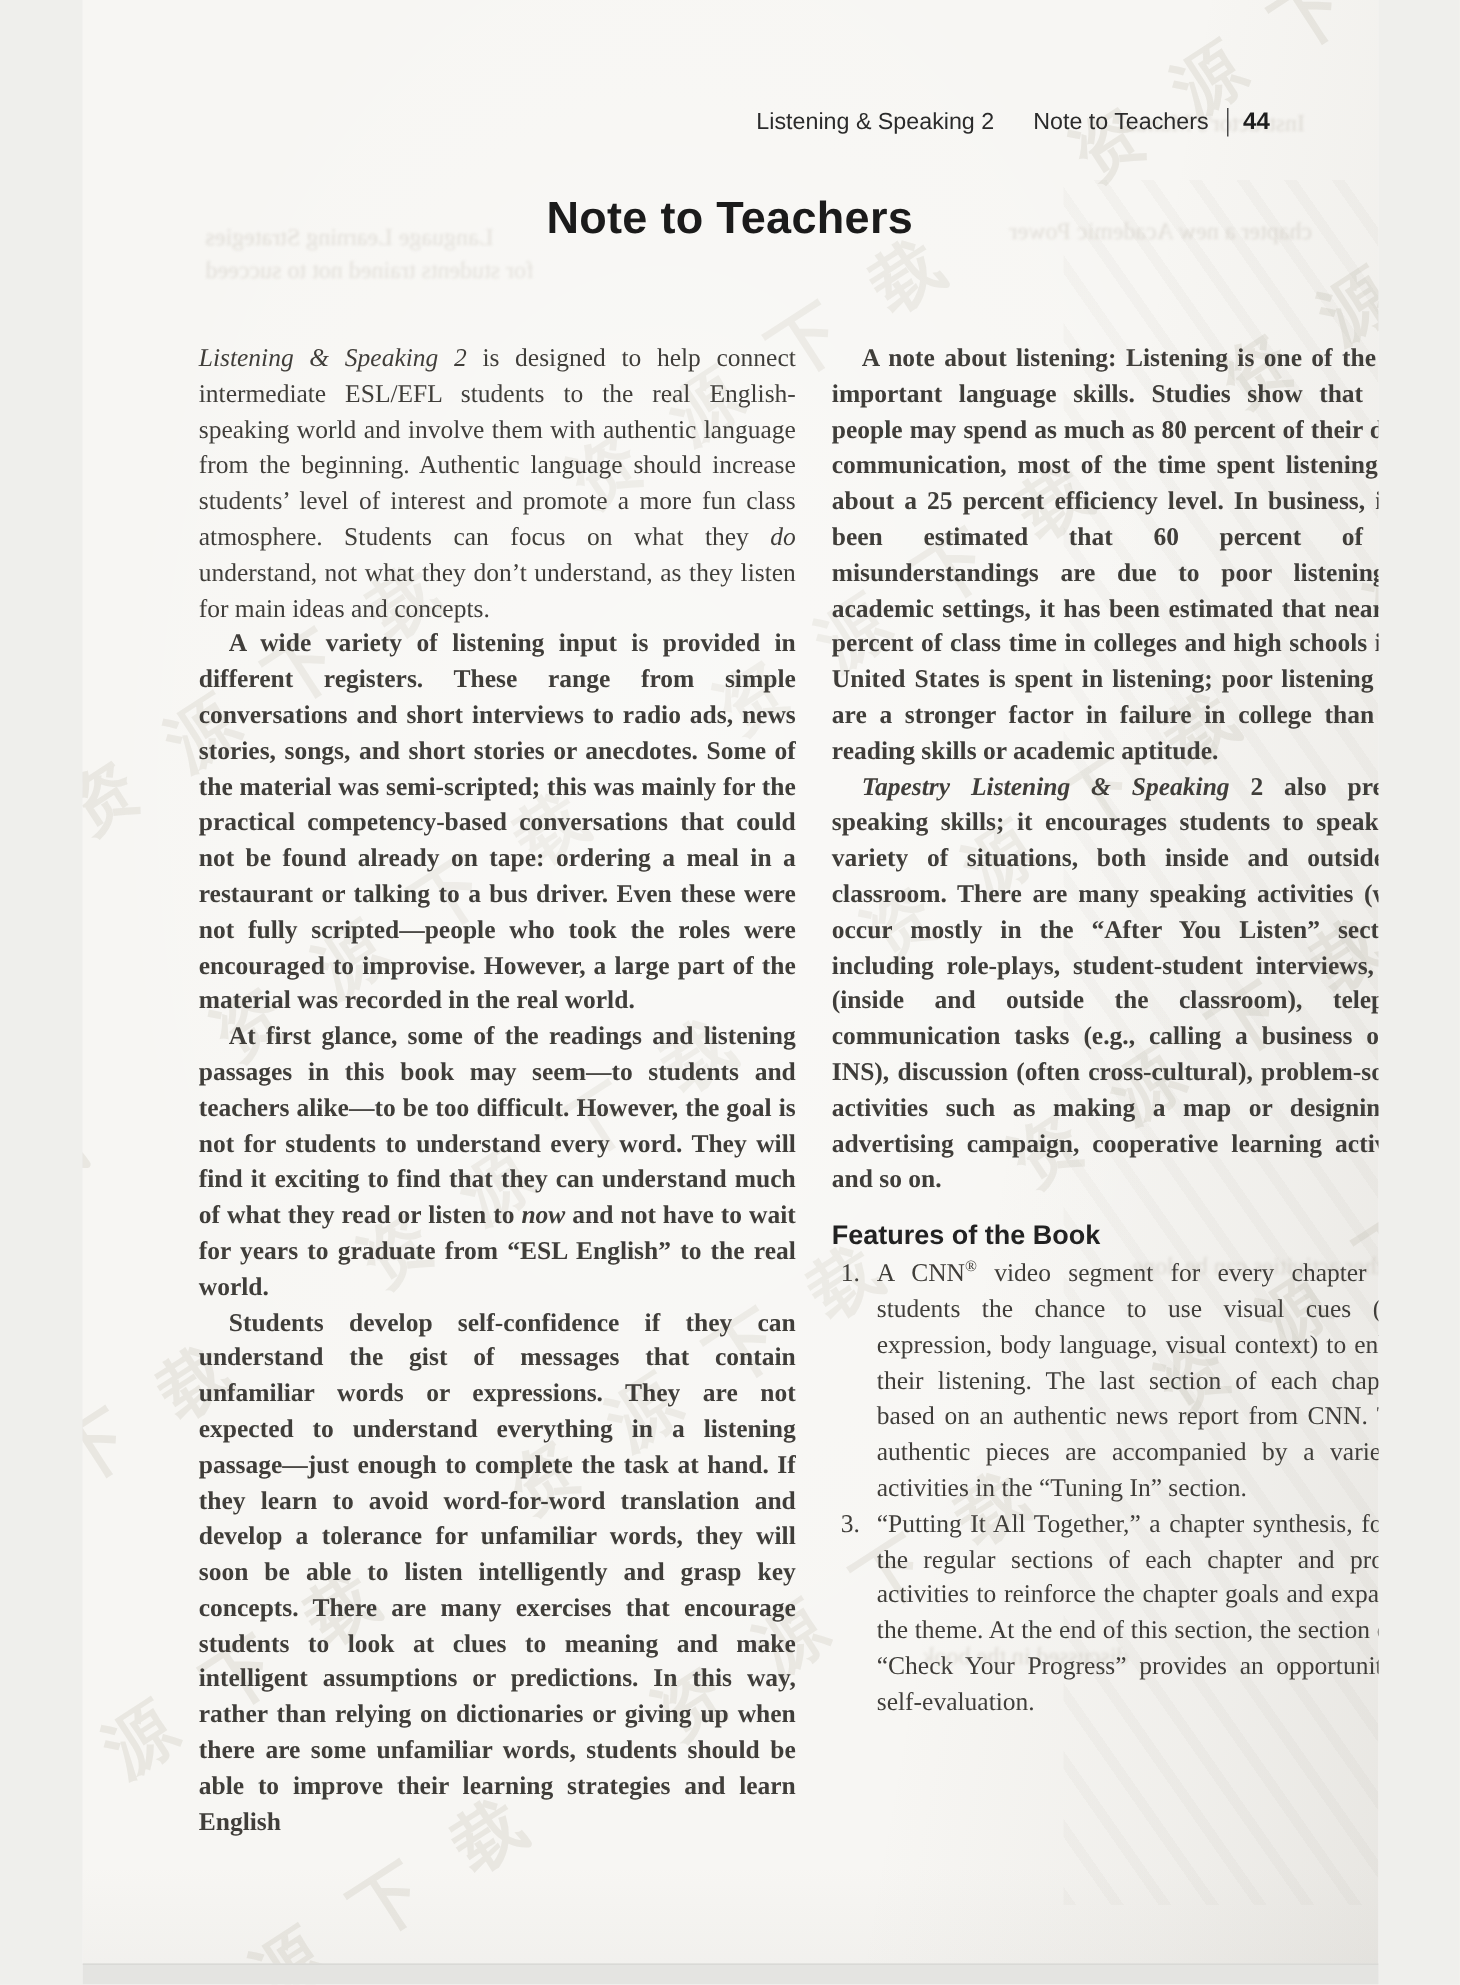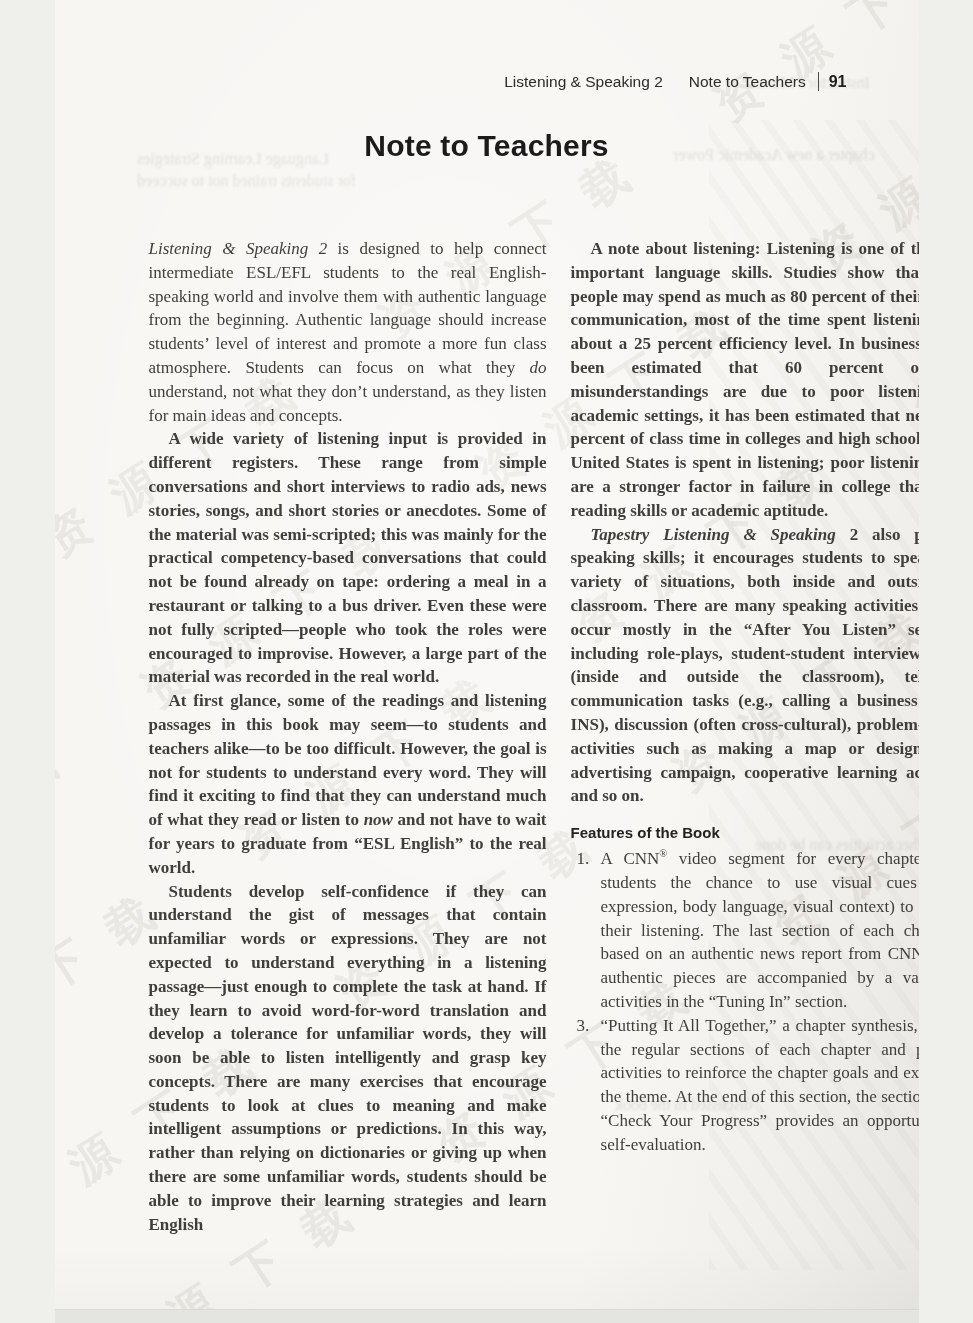--- a/index.html
+++ b/index.html
@@ -54,35 +54,35 @@
   .header .vbar{width:1px;height:19px;background:#4a4a4a;margin:0 10px 0 12px;}
   .header .pnum{font-weight:bold;font-size:16px;color:#1d1d1d;}
   
   .title{
     position:absolute;top:129px;left:0;width:100%;margin:0;text-align:center;z-index:5;
     font-family:"Liberation Sans","DejaVu Sans",sans-serif;
     font-size:30px;font-weight:bold;color:#1b1b1b;letter-spacing:.2px;
   }
   
   .cols{
-    position:absolute;top:237px;left:78px;width:826px;z-index:5;
-    display:flex;gap:24px;margin-left:16px;
+    position:absolute;top:227px;left:78px;width:826px;z-index:5;
+    display:flex;gap:24px;
   }
   .col{width:402px;}
   .colr{width:408px;}
   .para{
     margin:0;font-size:17px;line-height:23.8px;color:#403e3a;
     text-align:justify;
   }
   .ind{text-indent:20px;font-weight:bold;}
   .it{font-style:italic;}
   sup{font-size:10.5px;line-height:0;}
   .feat-h{
     margin:14px 0 3px 0;font-family:"Liberation Sans","DejaVu Sans",sans-serif;
-    font-size:15px;font-weight:bold;color:#222;line-height:22px;text-align:left;
+    font-size:18px;font-weight:bold;color:#222;line-height:22px;text-align:left;
   }
   .li{padding-left:30px;}
   .num{display:inline-block;width:30px;margin-left:-30px;padding-left:6px;box-sizing:border-box;}
 </style>
 </head>
 <body>
 
 <div class="sheet">
   <div class="hatch"></div>
   <div class="watermark">
@@ -98,21 +98,21 @@
   <div class="bleed b3">for students trained not to succeed</div>
   <div class="bleed b4">chapter a new Academic Power</div>
   <div class="bleed b5">the other activities can be done</div>
   <div class="bleed b6">discussed in the book</div>
 
   <div class="header">
     <span>Listening &amp; Speaking 2</span>
     <span class="gap1"></span>
     <span>Note to Teachers</span>
     <span class="vbar"></span>
-    <span class="pnum">91</span>
+    <span class="pnum">44</span>
   </div>
 
   <h1 class="title">Note to Teachers</h1>
 
   <div class="cols">
     <div class="col">
         <p class="para"><span class="it">Listening &amp; Speaking 2</span><span> is designed to help connect intermediate ESL/EFL students to the real English-speaking world and involve them with authentic language from the beginning. Authentic language should increase students’ level of interest and promote a more fun class atmosphere. Students can focus on what they </span><span class="it">do</span><span> understand, not what they don’t understand, as they listen for main ideas and concepts.</span></p>
         <p class="para ind"><span>A wide variety of listening input is provided in different registers. These range from simple conversations and short interviews to radio ads, news stories, songs, and short stories or anecdotes. Some of the material was semi-scripted; this was mainly for the practical competency-based conversations that could not be found already on tape: ordering a meal in a restaurant or talking to a bus driver. Even these were not fully scripted—people who took the roles were encouraged to improvise. However, a large part of the material was recorded in the real world.</span></p>
         <p class="para ind"><span>At first glance, some of the readings and listening passages in this book may seem—to students and teachers alike—to be too difficult. However, the goal is not for students to understand every word. They will find it exciting to find that they can understand much of what they read or listen to </span><span class="it">now</span><span> and not have to wait for years to graduate from “ESL English” to the real world.</span></p>
         <p class="para ind"><span>Students develop self-confidence if they can understand the gist of messages that contain unfamiliar words or expressions. They are not expected to understand everything in a listening passage—just enough to complete the task at hand. If they learn to avoid word-for-word translation and develop a tolerance for unfamiliar words, they will soon be able to listen intelligently and grasp key concepts. There are many exercises that encourage students to look at clues to meaning and make intelligent assumptions or predictions. In this way, rather than relying on dictionaries or giving up when there are some unfamiliar words, students should be able to improve their learning strategies and learn English</span></p>

